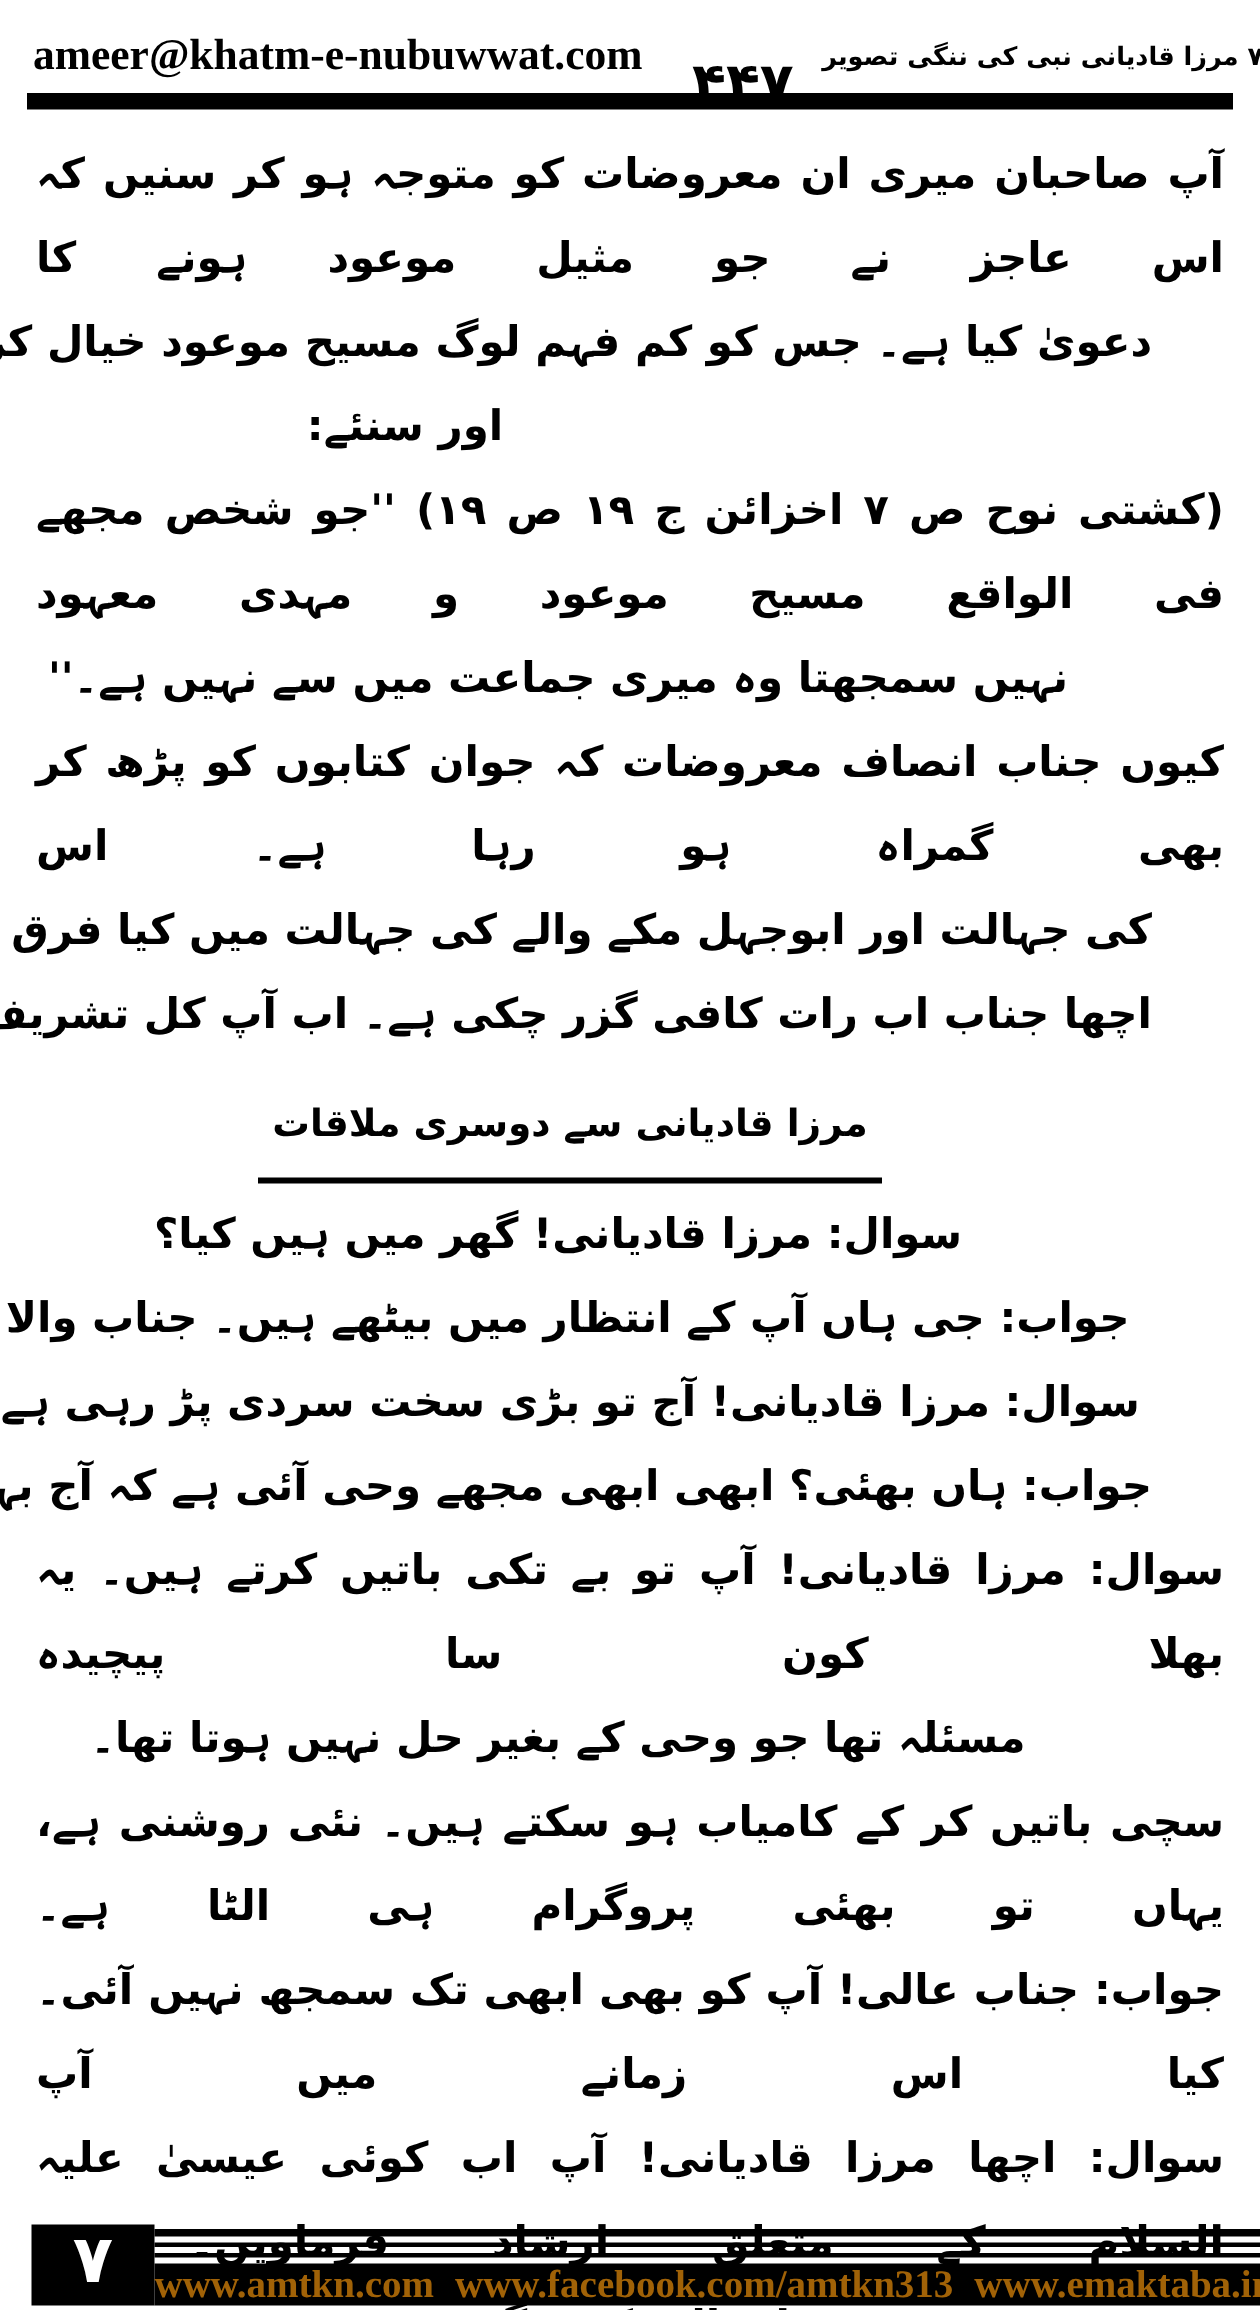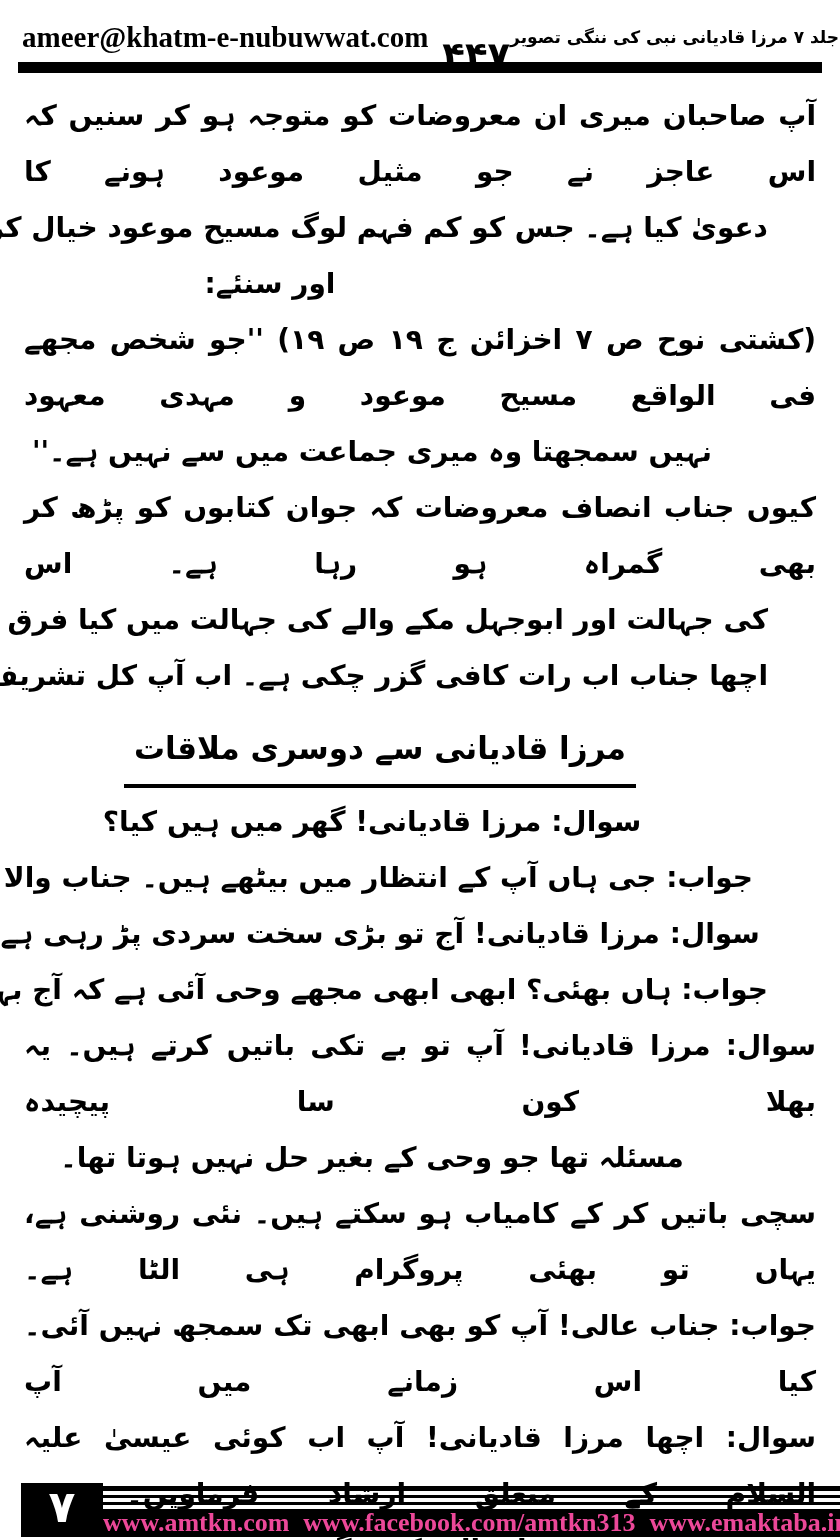--- a/index.html
+++ b/index.html
@@ -8,21 +8,21 @@
     width:840px;height:1540px;
     background:#ffffff;
     margin:0 auto;
     overflow:hidden;
     font-family:"DejaVu Sans",sans-serif;
     color:#000;
   }
   
   .header{
     position:absolute;top:12px;left:22px;right:20px;height:50px;
-    display:flex;align-items:center;
+    display:flex;align-items:center;gap:19px;
   }
   .email{
     font-family:"Liberation Serif",serif;
     font-weight:bold;font-size:29px;letter-spacing:0;
     white-space:nowrap;
   }
   .page-number{
     font-family:"DejaVu Sans",sans-serif;
     font-weight:bold;font-size:37px;
     margin-left:14px;margin-right:auto;
@@ -60,21 +60,21 @@
     text-align:center;
     margin-right:300px;
   }
   .heading-row{
     text-align:center;
     position:relative;left:-40px;
     margin-top:16px;margin-bottom:6px;
   }
   .section-heading{
     display:inline-block;
-    font-size:31px;font-weight:bold;
+    font-size:25px;font-weight:bold;
     border-bottom:4px solid #000;
     padding:0 10px 8px 10px;
   }
   
   .footer{
     position:absolute;left:21px;right:20px;top:1483px;height:54px;
     display:flex;align-items:stretch;
   }
   .vol-box{
     width:82px;height:54px;background:#000;
@@ -93,21 +93,21 @@
   .stripe{background:#000;width:100%;}
   .stripe.s1{height:5px;}
   .stripe.s2{height:4px;margin-top:4px;}
   .stripe.s3{height:3px;margin-top:4px;}
   .url-bar{
     margin-top:4px;height:31px;background:#000;
     display:flex;align-items:center;justify-content:center;
     gap:14px;
   }
   .url-bar span{
-    color:#ec4899;
+    color:#a16207;
     font-family:"Liberation Serif",serif;
     font-weight:bold;font-size:26px;line-height:1;
     white-space:nowrap;
   }
 </style>
 </head>
 <body>
 
 <div class="page">
 

